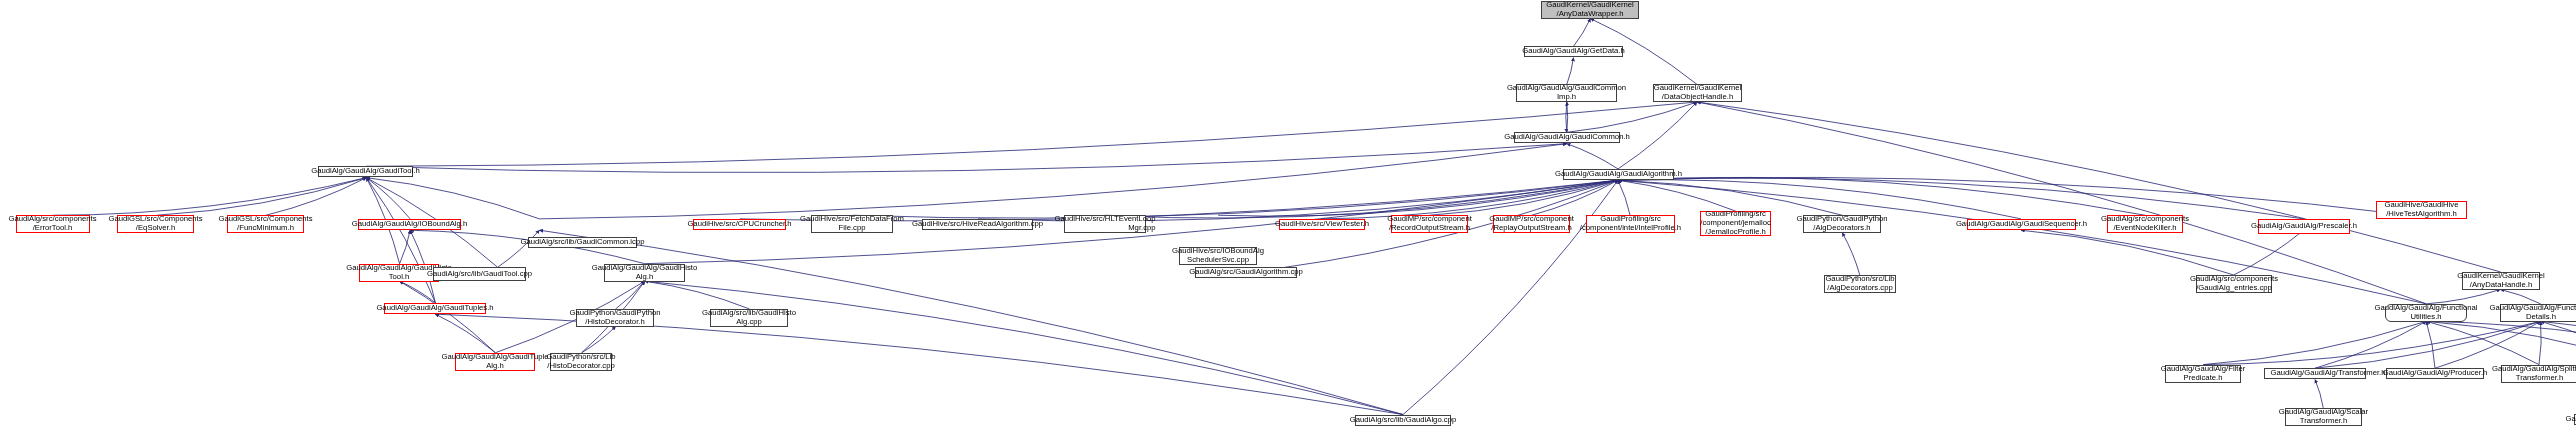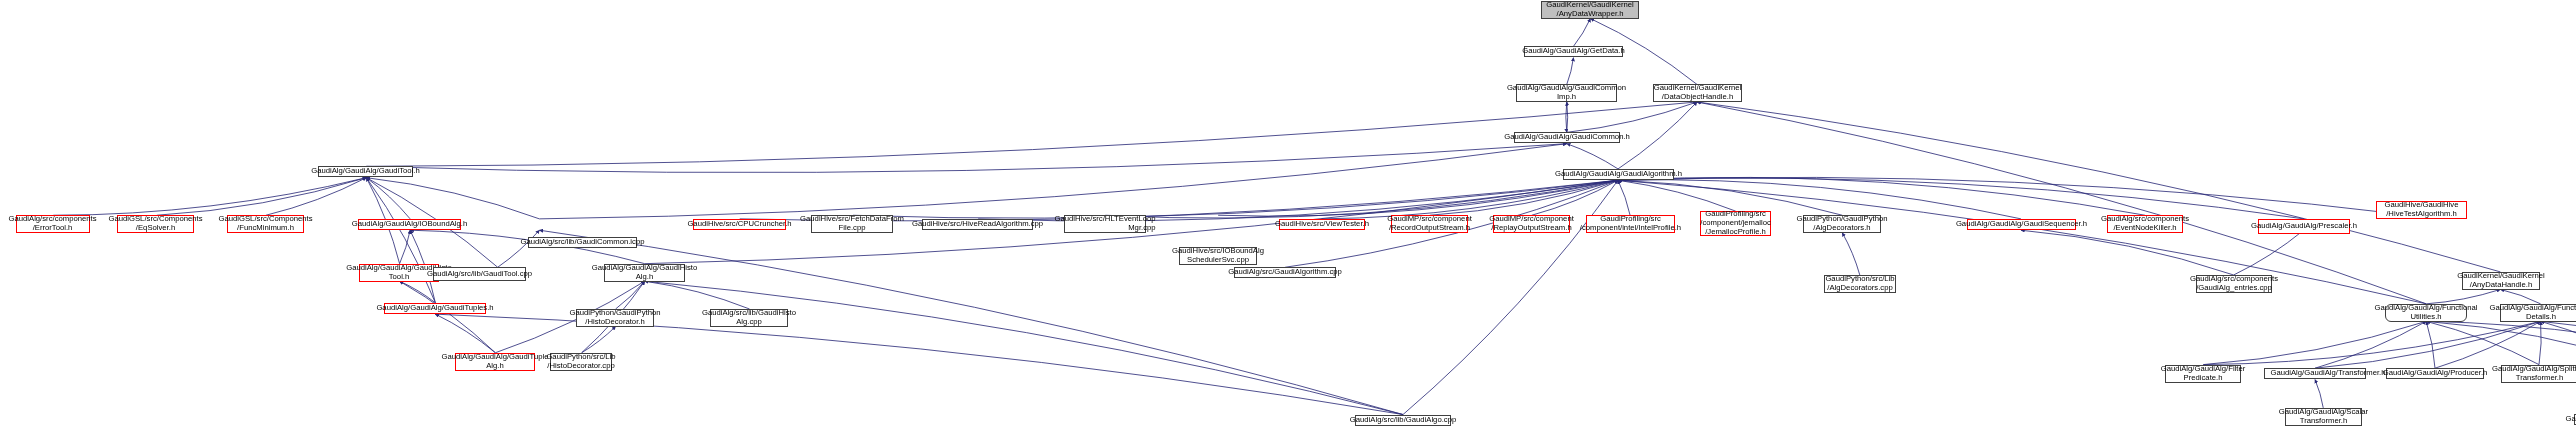--- a/index.html
+++ b/index.html
@@ -142,21 +142,21 @@
     <div class="node red" style="left: 2107px; top: 215px; width: 76px; height: 17.5px;">GaudiAlg/src/components
 /EventNodeKiller.h</div>
     <div class="node red" style="left: 2258px; top: 219px; width: 92px; height: 15px;">GaudiAlg/GaudiAlg/Prescaler.h</div>
     <div class="node red" style="left: 2376px; top: 201px; width: 91px; height: 17.5px;">GaudiHive/GaudiHive
 /HiveTestAlgorithm.h</div>
     <div class="node red" style="left: 359px; top: 264px; width: 80px; height: 17.5px;">GaudiAlg/GaudiAlg/GaudiHisto
 Tool.h</div>
     <div class="node" style="left: 433px; top: 267px; width: 93px; height: 14px;">GaudiAlg/src/lib/GaudiTool.cpp</div>
     <div class="node" style="left: 604px; top: 264px; width: 81px; height: 17.5px;">GaudiAlg/GaudiAlg/GaudiHisto
 Alg.h</div>
-    <div class="node" style="left: 1234px; top: 267px; width: 102px; height: 11.3px;">GaudiAlg/src/GaudiAlgorithm.cpp</div>
+    <div class="node" style="left: 1195px; top: 267px; width: 102px; height: 11.3px;">GaudiAlg/src/GaudiAlgorithm.cpp</div>
     <div class="node" style="left: 1824px; top: 275px; width: 72px; height: 17.5px;">GaudiPython/src/Lib
 /AlgDecorators.cpp</div>
     <div class="node" style="left: 2196px; top: 275px; width: 76px; height: 17.5px;">GaudiAlg/src/components
 /GaudiAlg_entries.cpp</div>
     <div class="node" style="left: 2462px; top: 272px; width: 78px; height: 17.5px;">GaudiKernel/GaudiKernel
 /AnyDataHandle.h</div>
     <div class="node red" style="left: 384px; top: 303px; width: 102px; height: 11.3px;">GaudiAlg/GaudiAlg/GaudiTuples.h</div>
     <div class="node" style="left: 576px; top: 309px; width: 78px; height: 17.5px;">GaudiPython/GaudiPython
 /HistoDecorator.h</div>
     <div class="node" style="left: 710px; top: 309px; width: 78px; height: 17.5px;">GaudiAlg/src/lib/GaudiHisto

